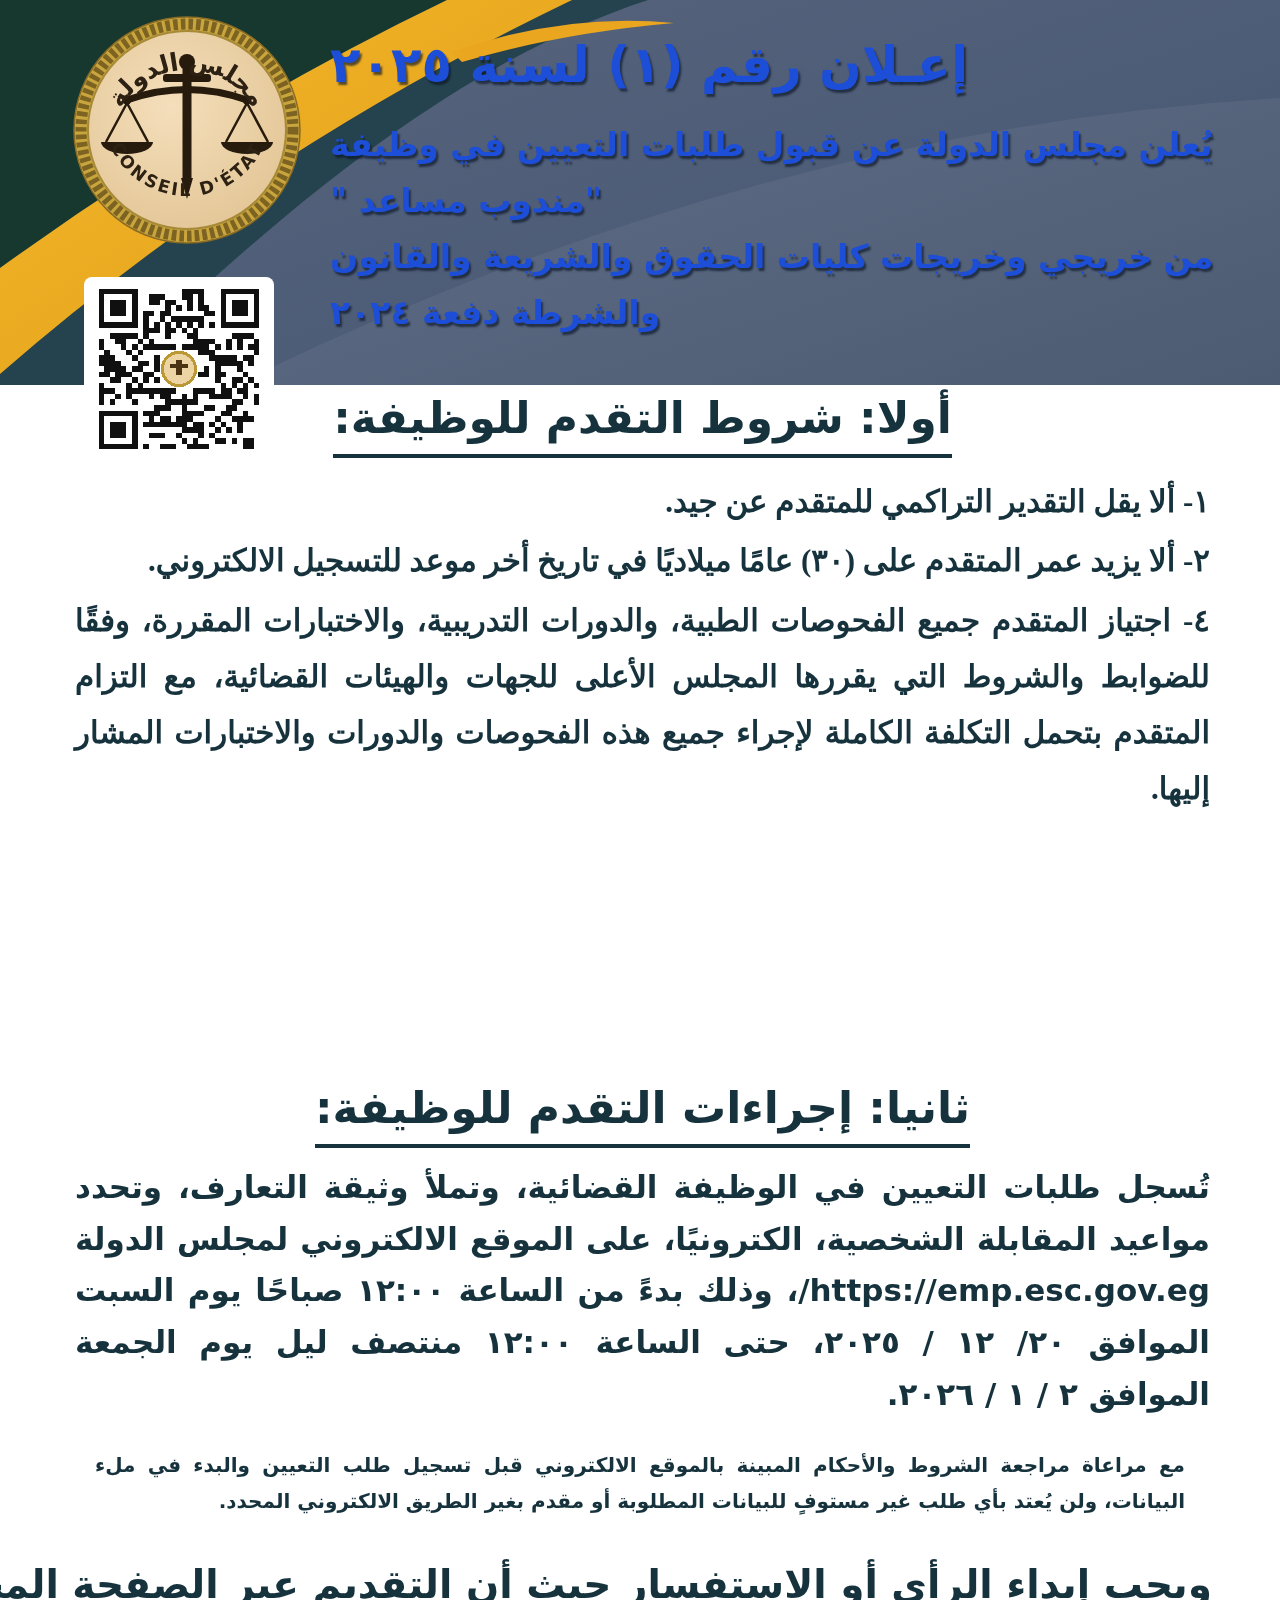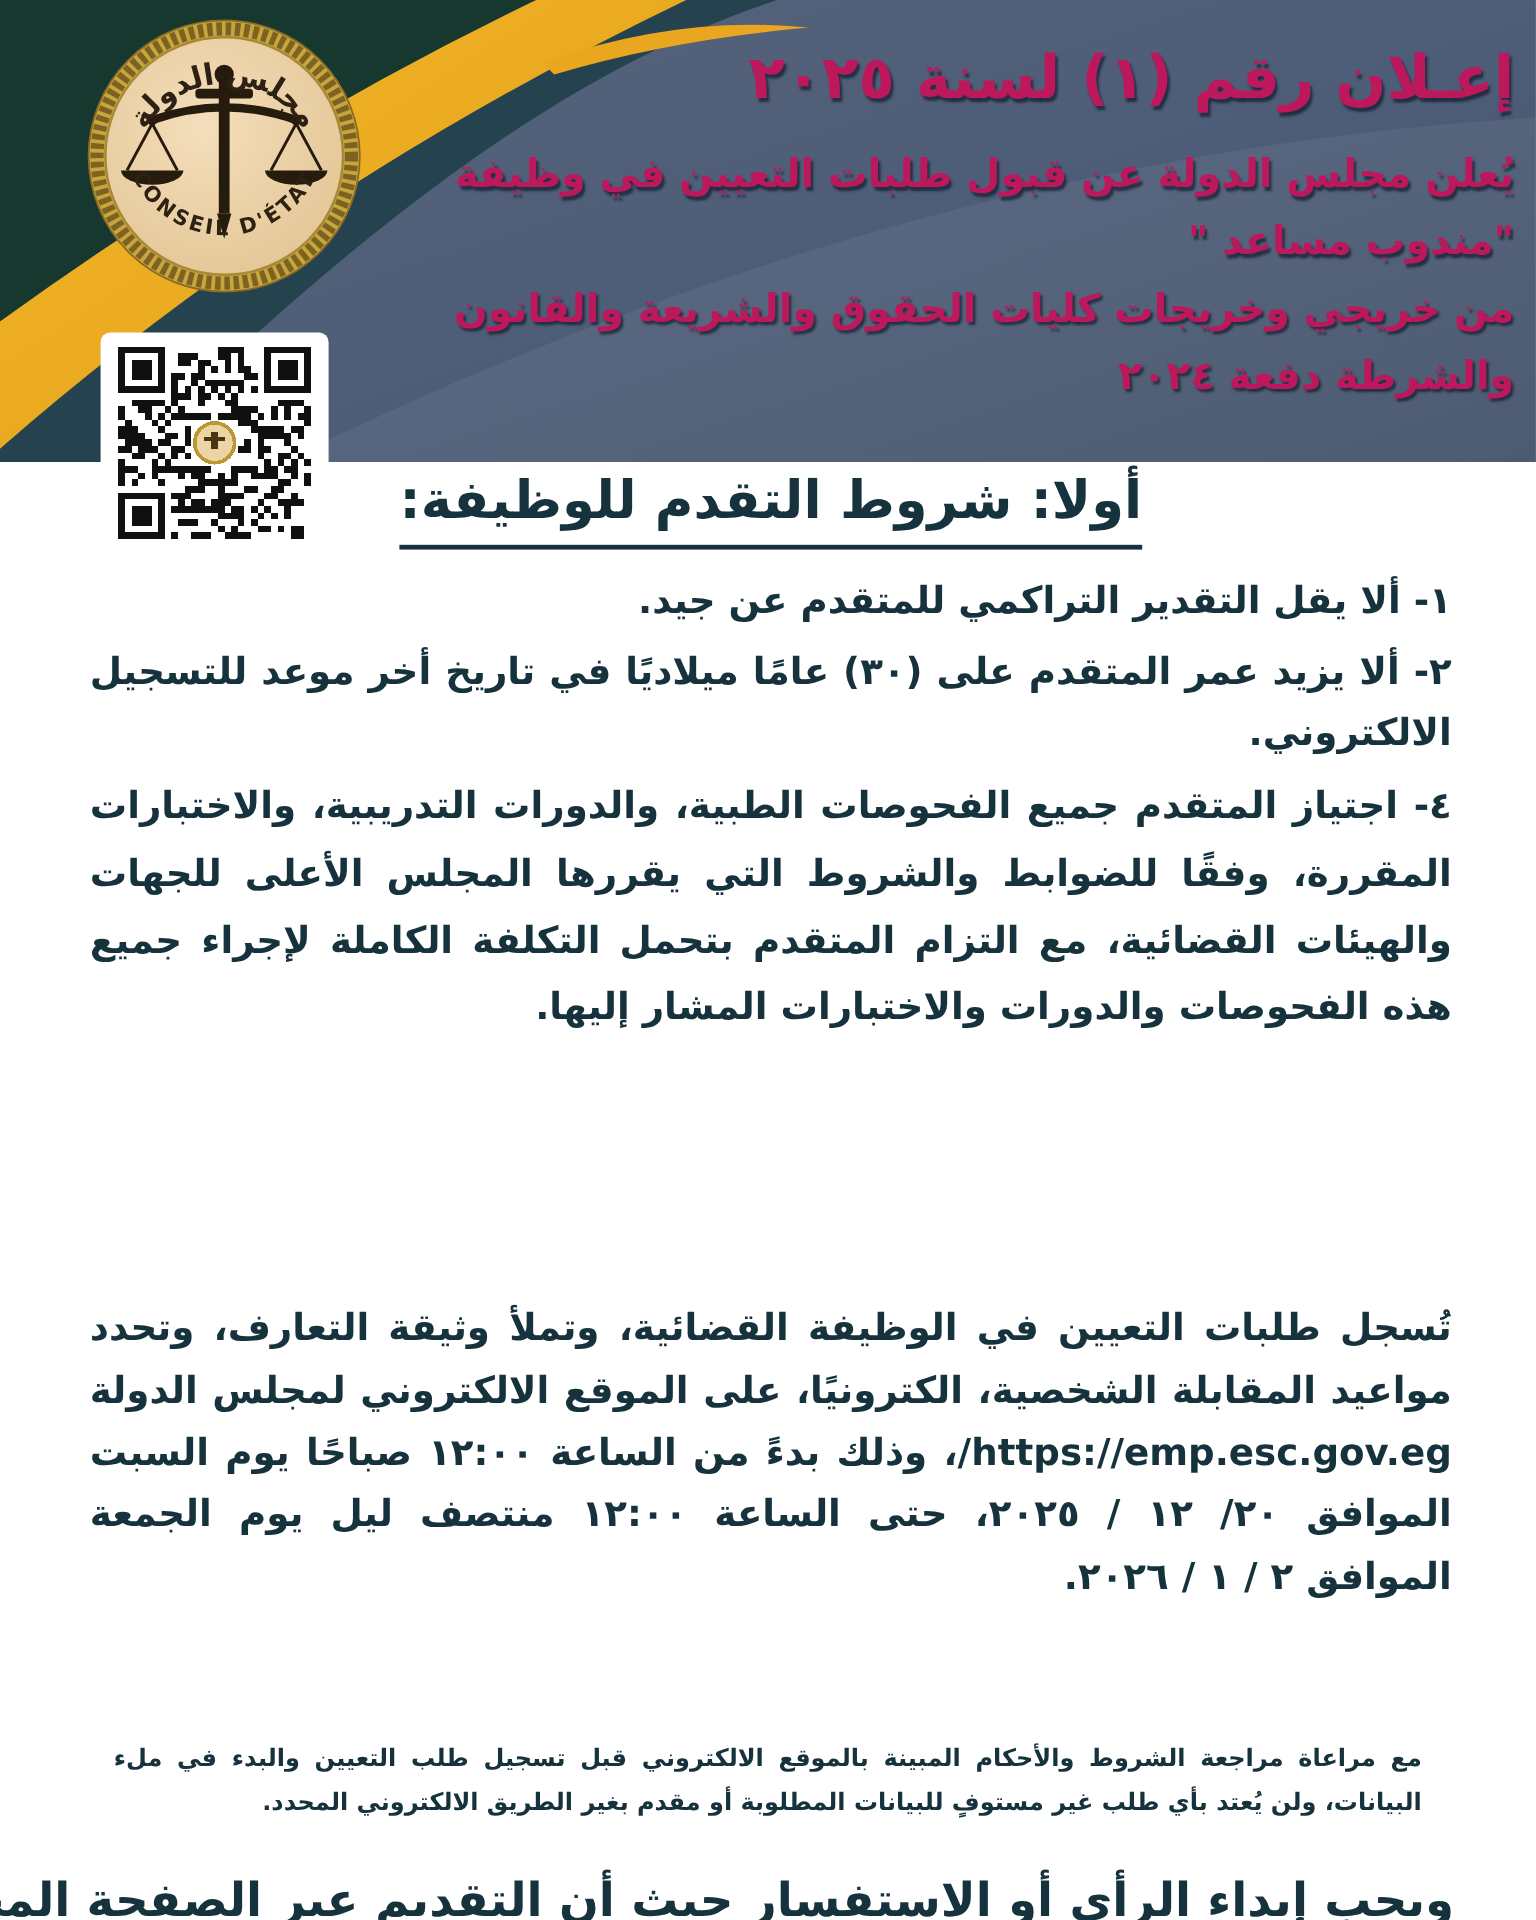--- a/index.html
+++ b/index.html
@@ -3,22 +3,22 @@
 <meta charset="utf-8">
 <style>
   html,body{margin:0;padding:0;background:#e8e8e8;}
   .page{
     width:1280px;height:1600px;position:relative;background:#ffffff;
     overflow:hidden;margin:0 auto;font-family:"DejaVu Sans",sans-serif;direction:rtl;
   }
   
   .banner-svg{position:absolute;top:0;left:0;width:1280px;height:385px;display:block;}
   .title-block{
-    position:absolute;top:34px;left:330px;right:18px;text-align:right;
-    color:#be185d;font-weight:bold;direction:rtl;
+    position:absolute;top:34px;left:330px;right:18px;text-align:left;
+    color:#1d4ed8;font-weight:bold;direction:rtl;
     text-shadow:2px 3px 2px rgba(10,22,38,.65);
   }
   .title-main{font-size:50px;line-height:1.25;margin-bottom:20px;}
   .title-sub{font-size:33px;line-height:56px;}
   
   .qr-box{
     position:absolute;left:84px;top:277px;width:190px;height:184px;
     background:#ffffff;border-radius:8px;padding:9px;box-sizing:border-box;
   }
   .qr-box svg{width:100%;height:100%;display:block;shape-rendering:crispEdges;}
@@ -27,21 +27,21 @@
   .sec1{position:absolute;top:392px;right:70px;left:75px;}
   .sec2{position:absolute;top:1082px;right:70px;left:75px;}
   .sec-heading{font-size:44px;line-height:1.2;text-align:center;margin:0 0 14px 0;}
   .sec-heading .hu{
     display:inline-block;border-bottom:4px solid #16323d;padding-bottom:9px;
   }
   .body-par{
     font-size:31px;line-height:1.67;text-align:justify;text-align-last:right;
     margin:0 0 6px 0;
   }
-  .cond-list{margin:18px 0 0 0;padding:0;list-style:none;}
+  .cond-list{margin:18px 0 0 0;padding:0;list-style:none;font-family:Liberation Serif, serif;}
   .cond-list li{
     font-size:31px;line-height:1.67;text-align:justify;text-align-last:right;
     margin:0 0 7px 0;
   }
   .cond-list li.wide{line-height:1.8;}
   .note-par{
     position:absolute;top:1427px;right:95px;left:95px;
     font-size:20px;line-height:1.8;text-align:justify;text-align-last:right;
   }
   .clipped-line{
@@ -425,20 +425,23 @@
       <span class="hu">أولا: شروط التقدم للوظيفة:</span>
     </div>
     <ul class="cond-list">
       <li>١- ألا يقل التقدير التراكمي للمتقدم عن جيد.</li>
       <li>٢- ألا يزيد عمر المتقدم على (٣٠) عامًا ميلاديًا في تاريخ أخر موعد للتسجيل الالكتروني.</li>
       <li class="wide">٤- اجتياز المتقدم جميع الفحوصات الطبية، والدورات التدريبية، والاختبارات المقررة، وفقًا للضوابط والشروط التي يقررها المجلس الأعلى للجهات والهيئات القضائية، مع التزام المتقدم بتحمل التكلفة الكاملة لإجراء جميع هذه الفحوصات والدورات والاختبارات المشار إليها.</li>
     </ul>
   </div>
 
   <div class="sec2 txt">
+    <div class="sec-heading">
+      <span class="hu">ثانيا: إجراءات التقدم للوظيفة:</span>
+    </div>
     <p class="body-par">تُسجل طلبات التعيين في الوظيفة القضائية، وتملأ وثيقة التعارف، وتحدد مواعيد المقابلة الشخصية، الكترونيًا، على الموقع الالكتروني لمجلس الدولة https://emp.esc.gov.eg/، وذلك بدءً من الساعة ١٢:٠٠ صباحًا يوم السبت الموافق ٢٠/ ١٢ / ٢٠٢٥، حتى الساعة ١٢:٠٠ منتصف ليل يوم الجمعة الموافق ٢ / ١ / ٢٠٢٦.</p>
   </div>
 
   <p class="note-par txt">مع مراعاة مراجعة الشروط والأحكام المبينة بالموقع الالكتروني قبل تسجيل طلب التعيين والبدء في ملء البيانات، ولن يُعتد بأي طلب غير مستوفٍ للبيانات المطلوبة أو مقدم بغير الطريق الالكتروني المحدد.</p>
 
   <div class="clipped-line txt">ويجب إبداء الرأي أو الاستفسار حيث أن التقديم عبر الصفحة المخصصة</div>
 
 </div>
 
 </body></html>

